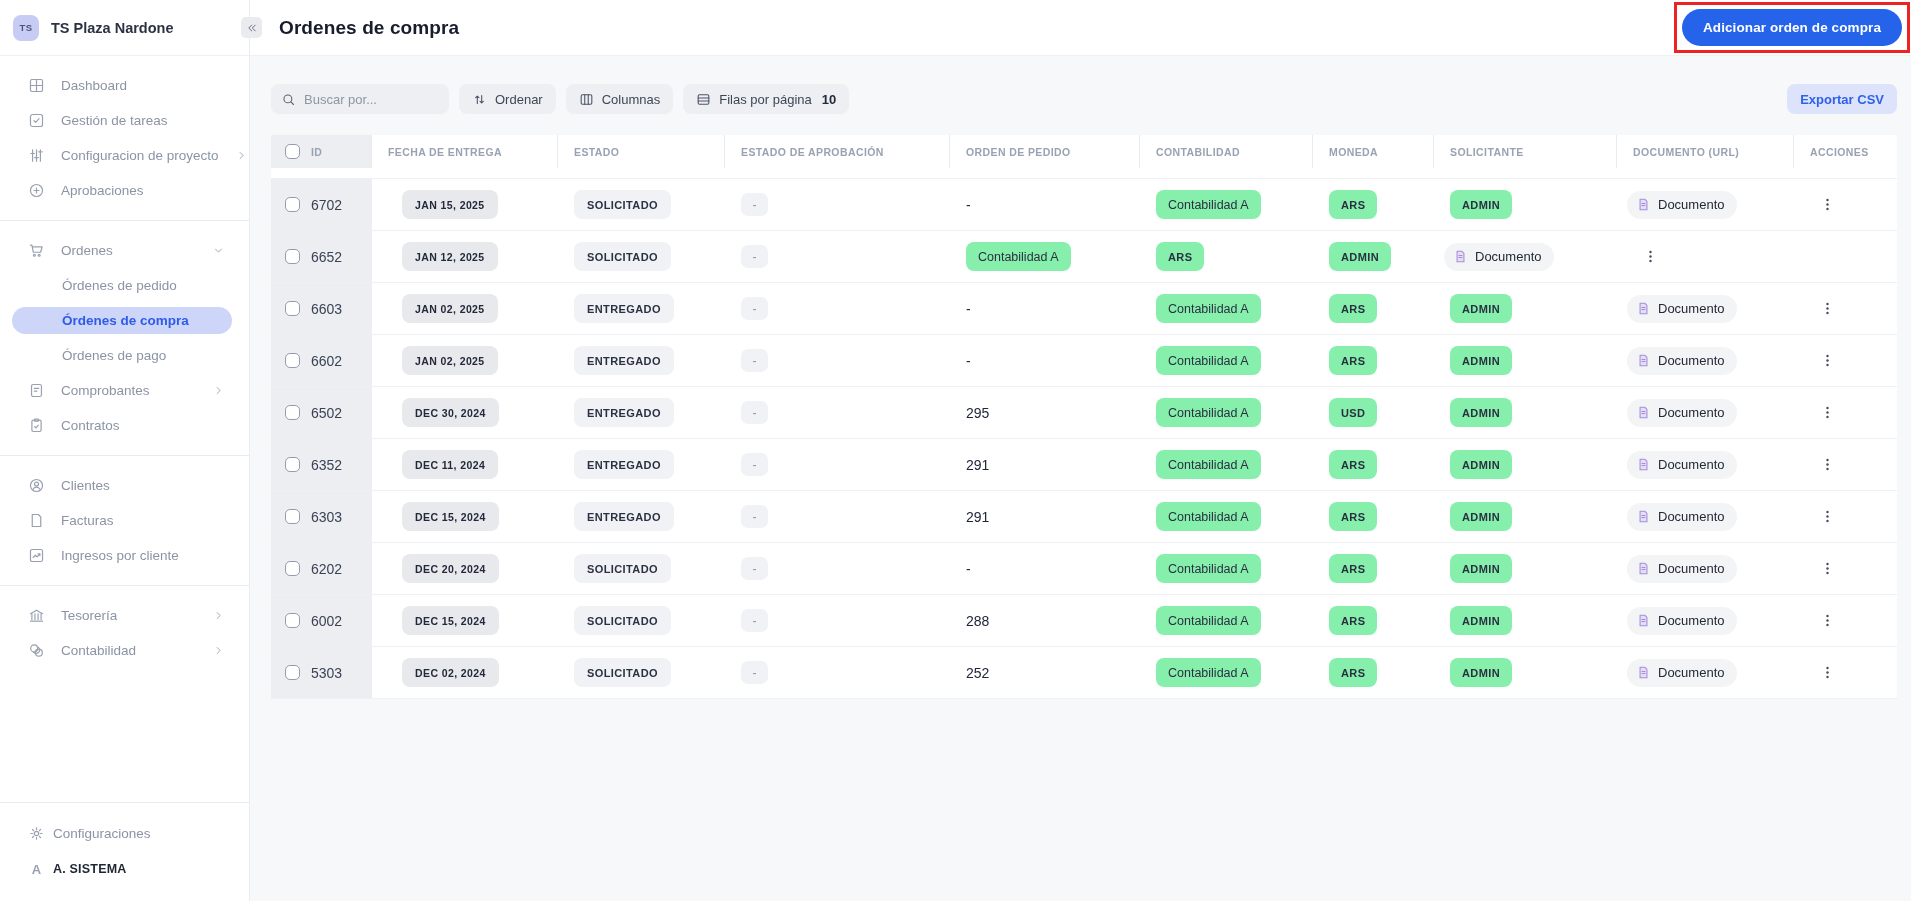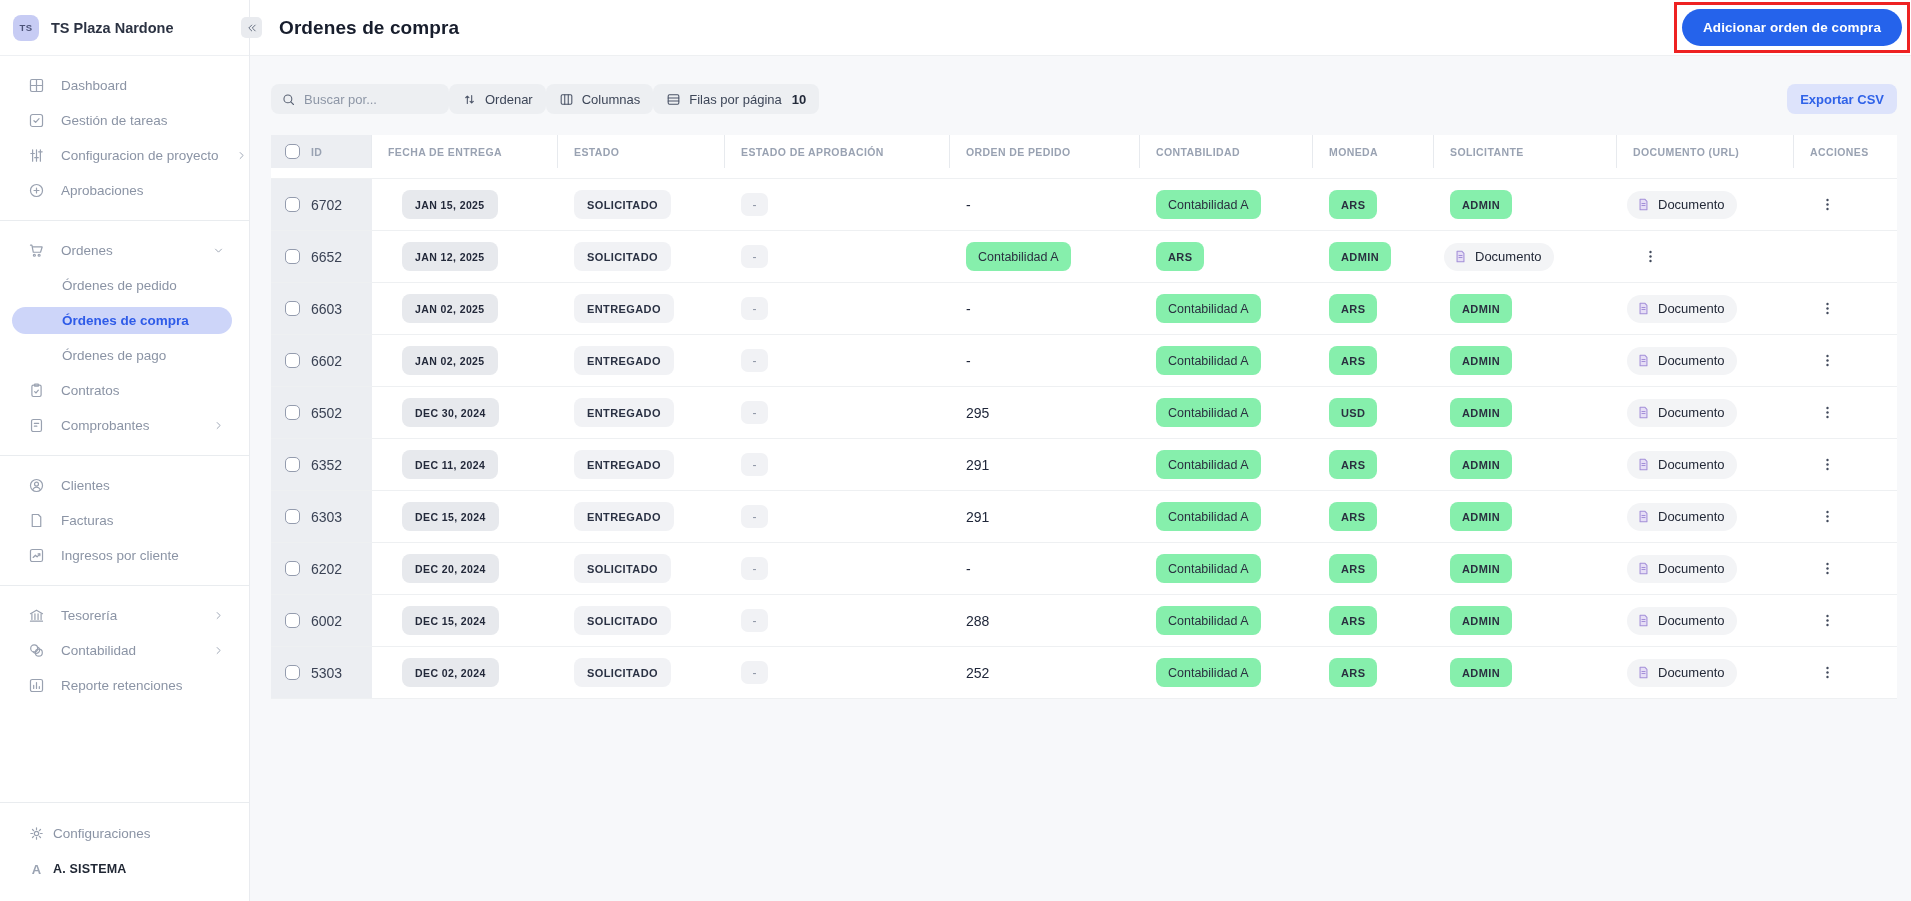--- a/index.html
+++ b/index.html
@@ -42,21 +42,21 @@
                 display:flex;align-items:center;justify-content:center;cursor:pointer;margin-left:-9px;padding:0;}
   .collapse-btn .ic{width:14px;height:14px;}
   .page-title{margin:0 0 0 17px;font-size:19px;font-weight:700;color:#171d2c;letter-spacing:.1px;}
   .highlight-box{margin-left:auto;border:3px solid #ee2222;padding:4px 5px;display:flex;}
   .primary-btn{height:37px;padding:0 21px;border:none;border-radius:19px;background:#2563eb;color:#fff;
                font-size:13.5px;font-weight:700;cursor:pointer;font-family:inherit;letter-spacing:.1px;white-space:nowrap;}
 
   .content{flex:1;padding:28px 14px 0 21px;display:flex;flex-direction:column;min-width:0;}
 
   
-  .toolbar{display:flex;align-items:flex-end;}
+  .toolbar{display:flex;align-items:flex-end;gap:10px;}
   .search{width:178px;height:30px;background:#edeff2;border-radius:8px;display:flex;align-items:center;
           padding:0 10px;gap:8px;box-sizing:border-box;}
   .search .ic{width:15px;height:15px;color:#596273;flex:0 0 15px;}
   .search input{border:none;background:transparent;outline:none;font-family:inherit;font-size:13px;
                 color:#333a48;width:100%;padding:0;}
   .search input::placeholder{color:#8d96a6;}
   .tool-btn{height:30px;background:#edeff2;border:none;border-radius:8px;display:flex;align-items:center;
             padding:0 13px;gap:8px;font-family:inherit;font-size:13px;color:#3d4658;font-weight:500;cursor:pointer;}
   .tool-btn .ic{width:15px;height:15px;color:#4a5366;}
   .rpp-value{font-weight:700;color:#232a3a;margin-left:2px;}
@@ -179,41 +179,41 @@
               <path d="M6.5 9.5l5.5 5.5 5.5-5.5"></path>
             </svg>
           </span>
         </div>
         <div class="nav-sub">Órdenes de pedido</div>
         <div class="nav-sub active">Órdenes de compra</div>
         <div class="nav-sub">Órdenes de pago</div>
         <div class="nav-item">
           <span class="ic">
             <svg viewBox="0 0 24 24" fill="none" stroke="currentColor" stroke-width="1.7" stroke-linecap="round" stroke-linejoin="round">
+              <rect x="5" y="3.5" width="14" height="17" rx="2.5"></rect>
+              <path d="M9 9h6M9 13h3.5"></path>
+            </svg>
+          </span>
+          <span class="nav-label">Comprobantes</span>
+          <span class="ic nav-chev">
+            <svg viewBox="0 0 24 24" fill="none" stroke="currentColor" stroke-width="1.7" stroke-linecap="round" stroke-linejoin="round">
+              <path d="M9.5 6.5l5.5 5.5-5.5 5.5"></path>
+            </svg>
+          </span>
+        </div>
+        <div class="nav-item">
+          <span class="ic">
+            <svg viewBox="0 0 24 24" fill="none" stroke="currentColor" stroke-width="1.7" stroke-linecap="round" stroke-linejoin="round">
               <rect x="5.5" y="4.5" width="13" height="16" rx="2"></rect>
               <path d="M9.5 2.8h5v3.2h-5z"></path>
               <path d="M9.4 13.6l1.9 1.9 3.3-3.9"></path>
             </svg>
           </span>
           <span class="nav-label">Contratos</span>
         </div>
-        <div class="nav-item">
-          <span class="ic">
-            <svg viewBox="0 0 24 24" fill="none" stroke="currentColor" stroke-width="1.7" stroke-linecap="round" stroke-linejoin="round">
-              <rect x="5" y="3.5" width="14" height="17" rx="2.5"></rect>
-              <path d="M9 9h6M9 13h3.5"></path>
-            </svg>
-          </span>
-          <span class="nav-label">Comprobantes</span>
-          <span class="ic nav-chev">
-            <svg viewBox="0 0 24 24" fill="none" stroke="currentColor" stroke-width="1.7" stroke-linecap="round" stroke-linejoin="round">
-              <path d="M9.5 6.5l5.5 5.5-5.5 5.5"></path>
-            </svg>
-          </span>
-        </div>
         <div class="nav-divider"></div>
         <div class="nav-item">
           <span class="ic">
             <svg viewBox="0 0 24 24" fill="none" stroke="currentColor" stroke-width="1.7" stroke-linecap="round" stroke-linejoin="round">
               <circle cx="12" cy="12" r="8.5"></circle>
               <circle cx="12" cy="10" r="2.8"></circle>
               <path d="M6.8 17.6c1.2-2.3 3-3.2 5.2-3.2s4 .9 5.2 3.2"></path>
             </svg>
           </span>
           <span class="nav-label">Clientes</span>
@@ -258,29 +258,20 @@
               <path d="M14.8 7.6a4.9 4.9 0 11-7.2 6.6"></path>
               <circle cx="15.3" cy="15" r="4.9"></circle>
             </svg>
           </span>
           <span class="nav-label">Contabilidad</span>
           <span class="ic nav-chev">
             <svg viewBox="0 0 24 24" fill="none" stroke="currentColor" stroke-width="1.7" stroke-linecap="round" stroke-linejoin="round">
               <path d="M9.5 6.5l5.5 5.5-5.5 5.5"></path>
             </svg>
           </span>
-        </div>
-        <div class="nav-item">
-          <span class="ic">
-            <svg viewBox="0 0 24 24" fill="none" stroke="currentColor" stroke-width="1.7" stroke-linecap="round" stroke-linejoin="round">
-              <rect x="3.5" y="3.5" width="17" height="17" rx="2.5"></rect>
-              <path d="M8 16.2v-4.4M12 16.2V7.8M16 16.2v-2.6"></path>
-            </svg>
-          </span>
-          <span class="nav-label">Reporte retenciones</span>
         </div>
       </nav>
     <div class="sidebar-footer">
       <div class="foot-item">
         <span class="ic">
             <svg viewBox="0 0 24 24" fill="none" stroke="currentColor" stroke-width="1.7" stroke-linecap="round" stroke-linejoin="round">
               <circle cx="12" cy="12" r="3.1"></circle>
               <path d="M12 4v2.4M12 17.6V20M4 12h2.4M17.6 12H20M6.3 6.3L8 8M16 16l1.7 1.7M17.7 6.3L16 8M8 16l-1.7 1.7"></path>
             </svg>
           </span>

